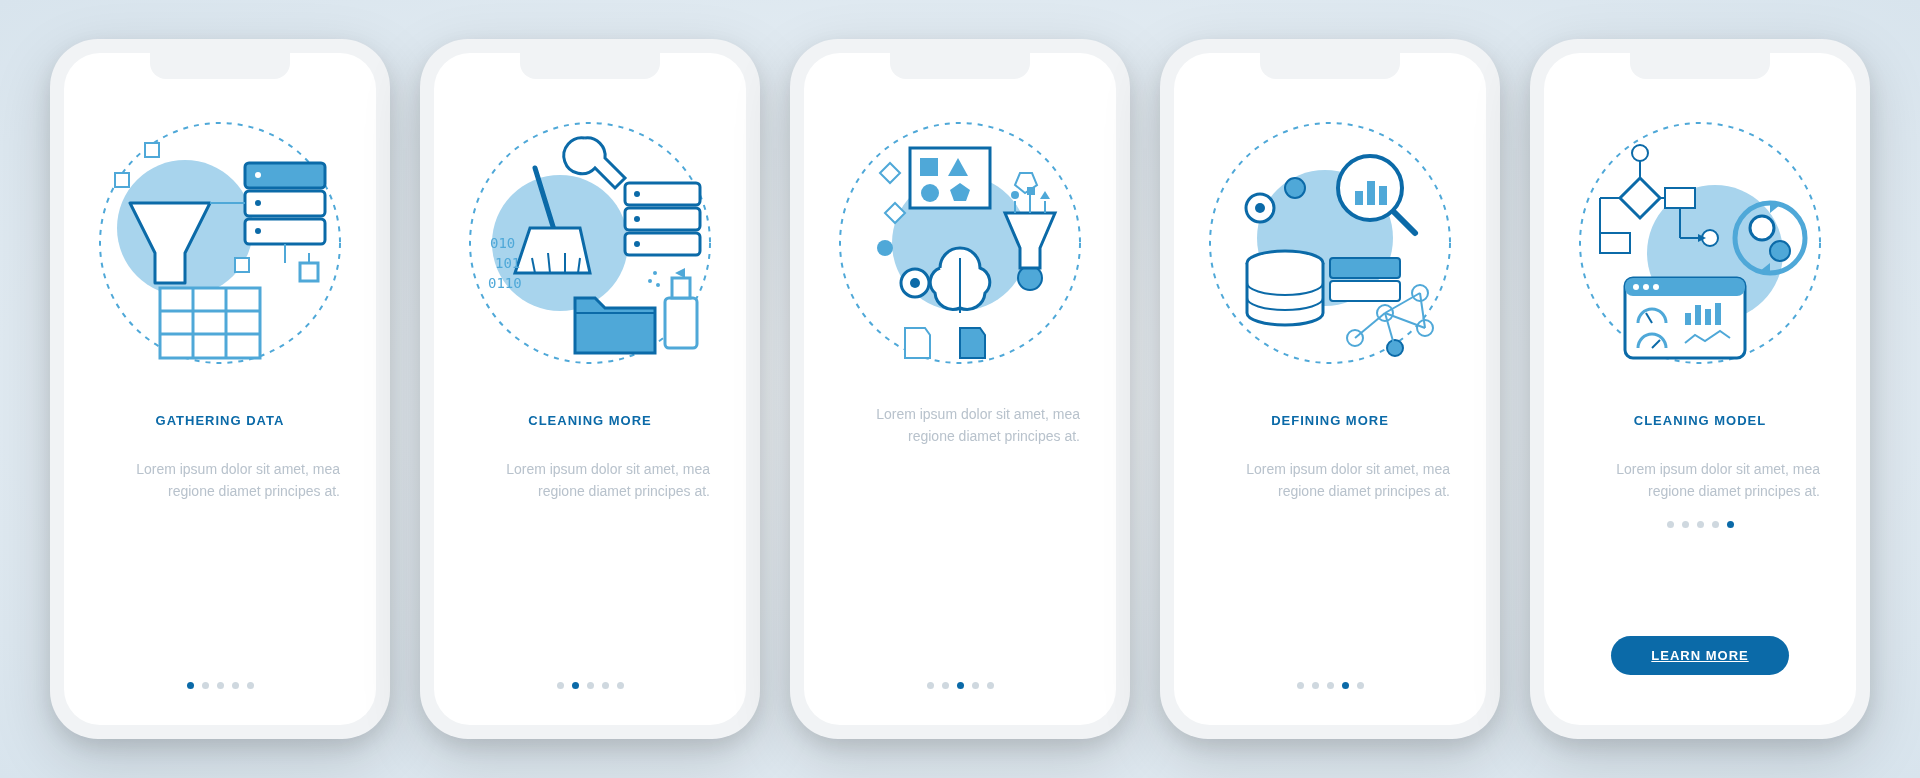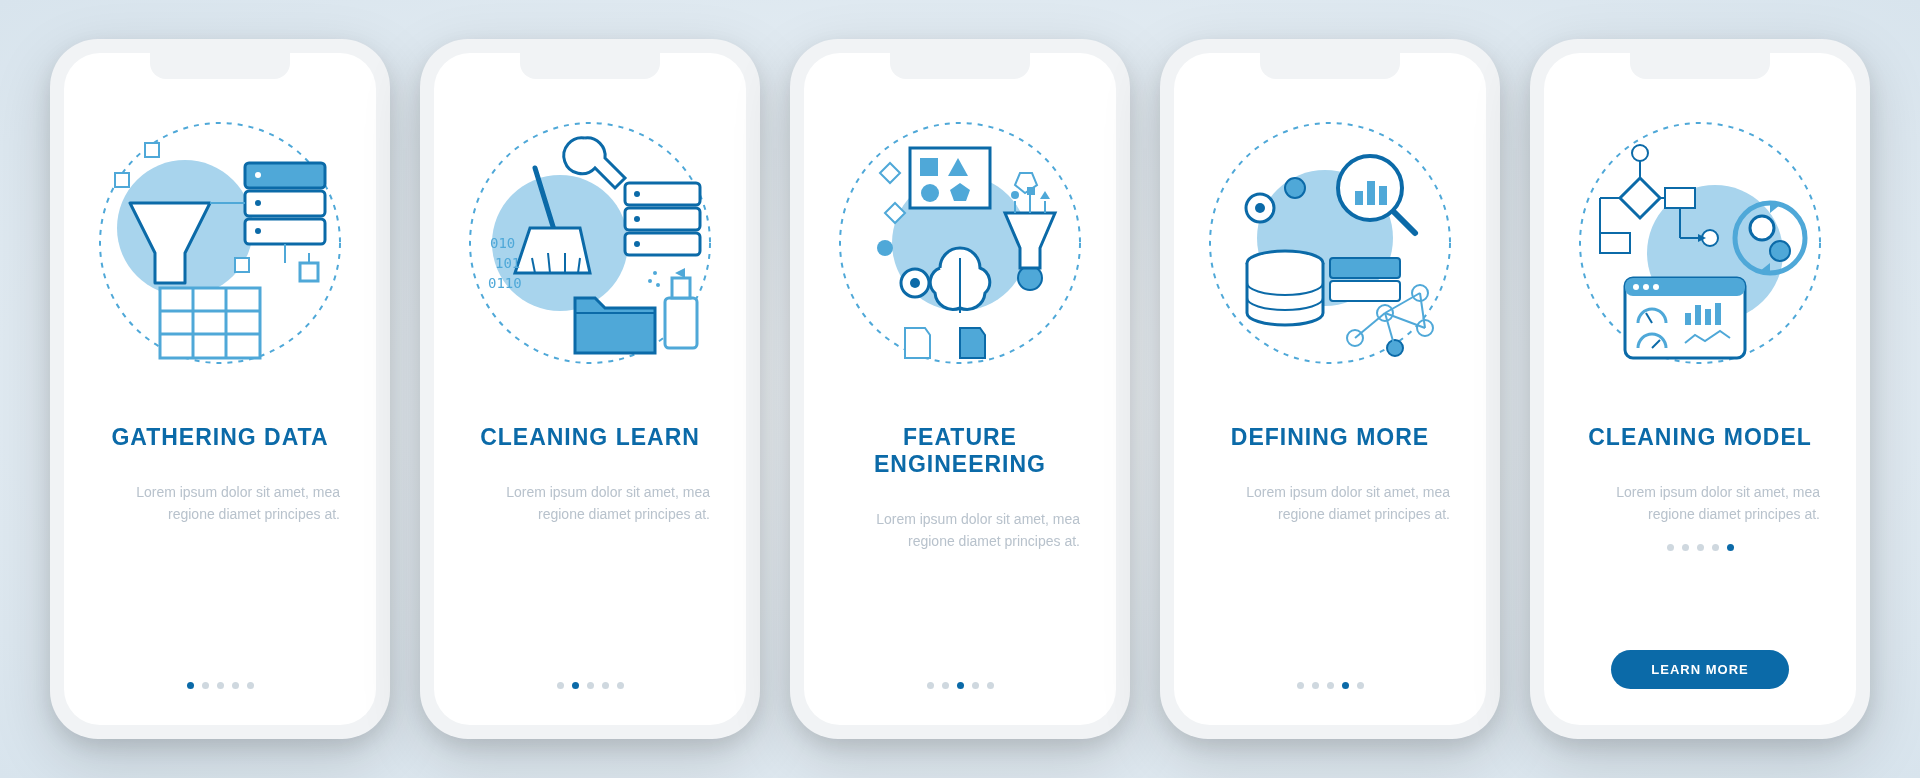--- a/index.html
+++ b/index.html
@@ -58,25 +58,25 @@
     justify-content: center;
     margin-top: 20px;
     position: relative;
   }
   .illustration svg {
     width: 100%;
     height: 100%;
   }
   .title {
     color: #0b6aa8;
-    font-size: 23px;
+    font-size: 13px;
     font-weight: 700;
     letter-spacing: 1px;
     text-align: center;
-    margin-top: 51px;
+    margin-top: 40px;
   }
   .desc {
     color: #b8c2cc;
     font-size: 14px;
     line-height: 1.6;
     text-align: right;
     margin-top: 30px;
     max-width: 240px;
   }
   .dots {
@@ -97,22 +97,23 @@
   .cta {
     background: #0b6aa8;
     color: #ffffff;
     border: none;
     padding: 12px 40px;
     border-radius: 24px;
     font-size: 13px;
     font-weight: 600;
     letter-spacing: 1px;
     margin-top: auto;
-    margin-bottom: 10px;
+    margin-bottom: 24px;
     cursor: pointer;
+    text-decoration: underline;
   }
   .phone:last-child .dots { margin-top: 18px; margin-bottom: 0; }
 </style>
 </head>
 <body>
 
 <div class="phone-row">
 
   <div class="phone">
     <div class="screen">
@@ -190,21 +191,21 @@
           <path d="M115 200 L195 200" stroke="#0b6aa8" stroke-width="2"></path>
 
           <rect x="205" y="185" width="32" height="50" rx="4" fill="#fff" stroke="#4fa8d8" stroke-width="3"></rect>
           <rect x="212" y="165" width="18" height="20" fill="#fff" stroke="#4fa8d8" stroke-width="3"></rect>
           <path d="M215 160 L225 155 L225 165 Z" fill="#4fa8d8"></path>
           <circle cx="195" cy="160" r="2" fill="#4fa8d8"></circle>
           <circle cx="190" cy="168" r="2" fill="#4fa8d8"></circle>
           <circle cx="198" cy="172" r="2" fill="#4fa8d8"></circle>
         </svg>
       </div>
-      <div class="title">CLEANING LEARN</div>
+      <div class="title">CLEANING MORE</div>
       <div class="desc">Lorem ipsum dolor sit amet, mea regione diamet principes at.</div>
       <div class="dots">
         <span class="dot"></span>
         <span class="dot active"></span>
         <span class="dot"></span>
         <span class="dot"></span>
         <span class="dot"></span>
       </div>
     </div>
   </div>
@@ -240,21 +241,20 @@
           <line x1="200" y1="82" x2="200" y2="100" stroke="#4fa8d8" stroke-width="2"></line>
           <line x1="215" y1="88" x2="215" y2="100" stroke="#4fa8d8" stroke-width="2"></line>
           <circle cx="185" cy="82" r="4" fill="#4fa8d8"></circle>
           <rect x="197" y="74" width="8" height="8" fill="#4fa8d8"></rect>
           <polygon points="215,78 220,86 210,86" fill="#4fa8d8"></polygon>
 
           <path d="M75 215 L95 215 L100 222 L100 245 L75 245 Z" fill="#fff" stroke="#4fa8d8" stroke-width="2"></path>
           <path d="M130 215 L150 215 L155 222 L155 245 L130 245 Z" fill="#4fa8d8" stroke="#0b6aa8" stroke-width="2"></path>
         </svg>
       </div>
-      <div class="title">FEATURE ENGINEERING</div>
       <div class="desc">Lorem ipsum dolor sit amet, mea regione diamet principes at.</div>
       <div class="dots">
         <span class="dot"></span>
         <span class="dot"></span>
         <span class="dot active"></span>
         <span class="dot"></span>
         <span class="dot"></span>
       </div>
     </div>
   </div>

